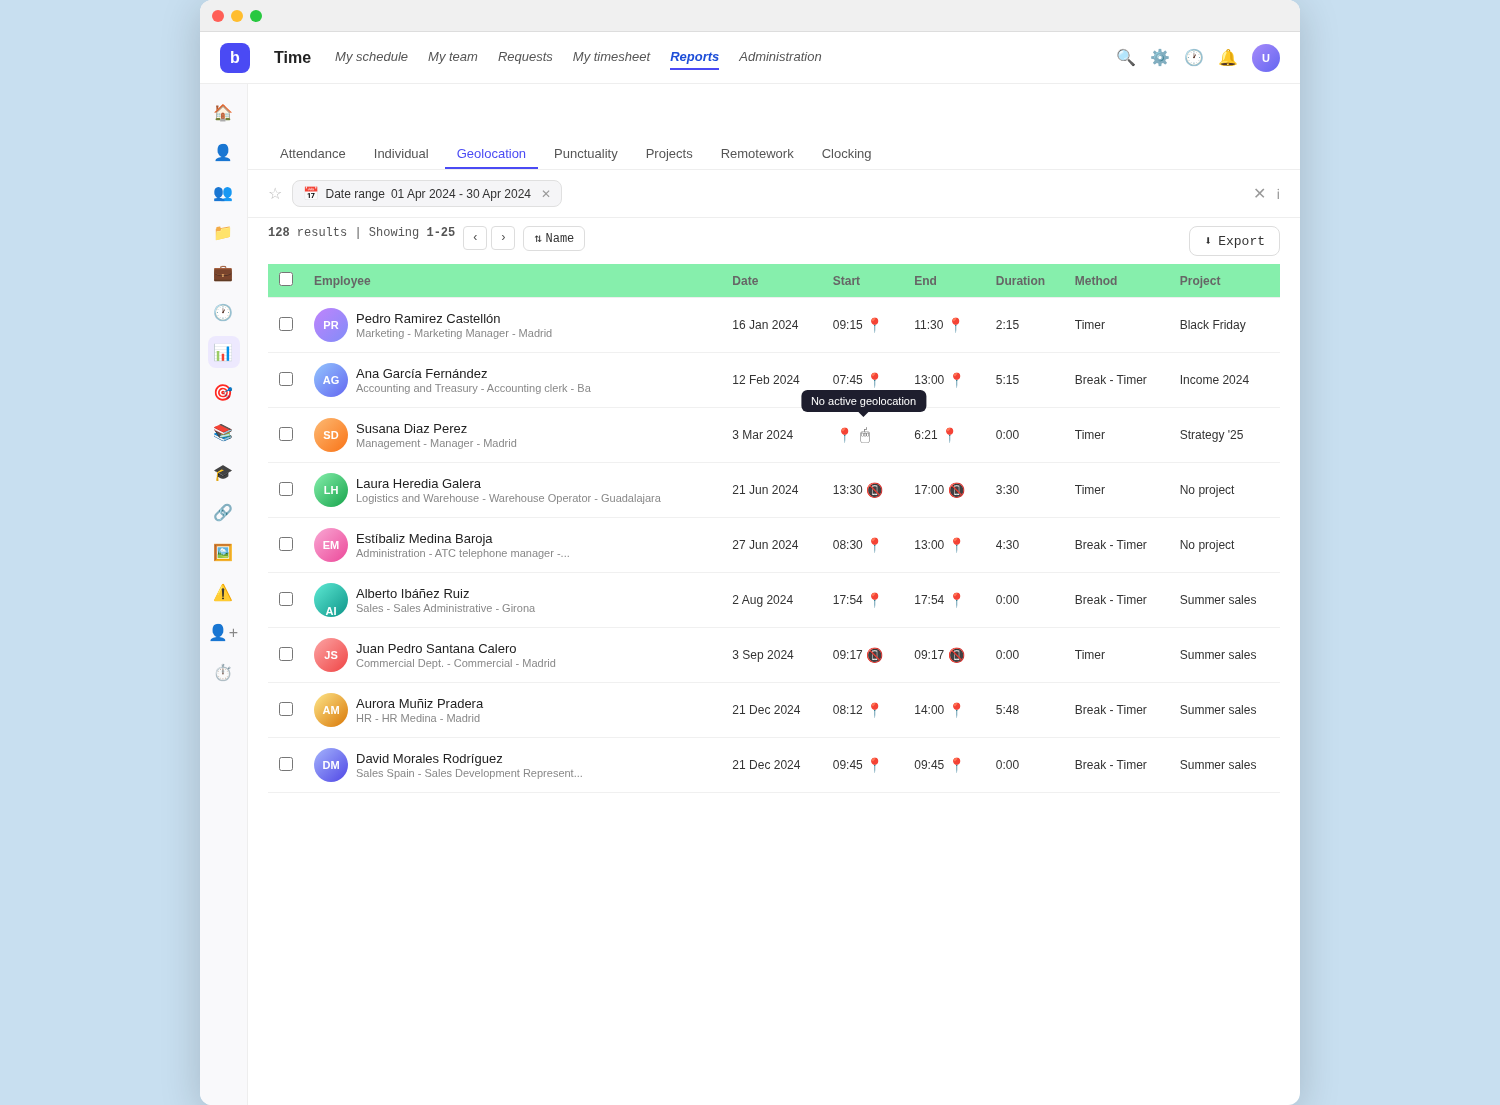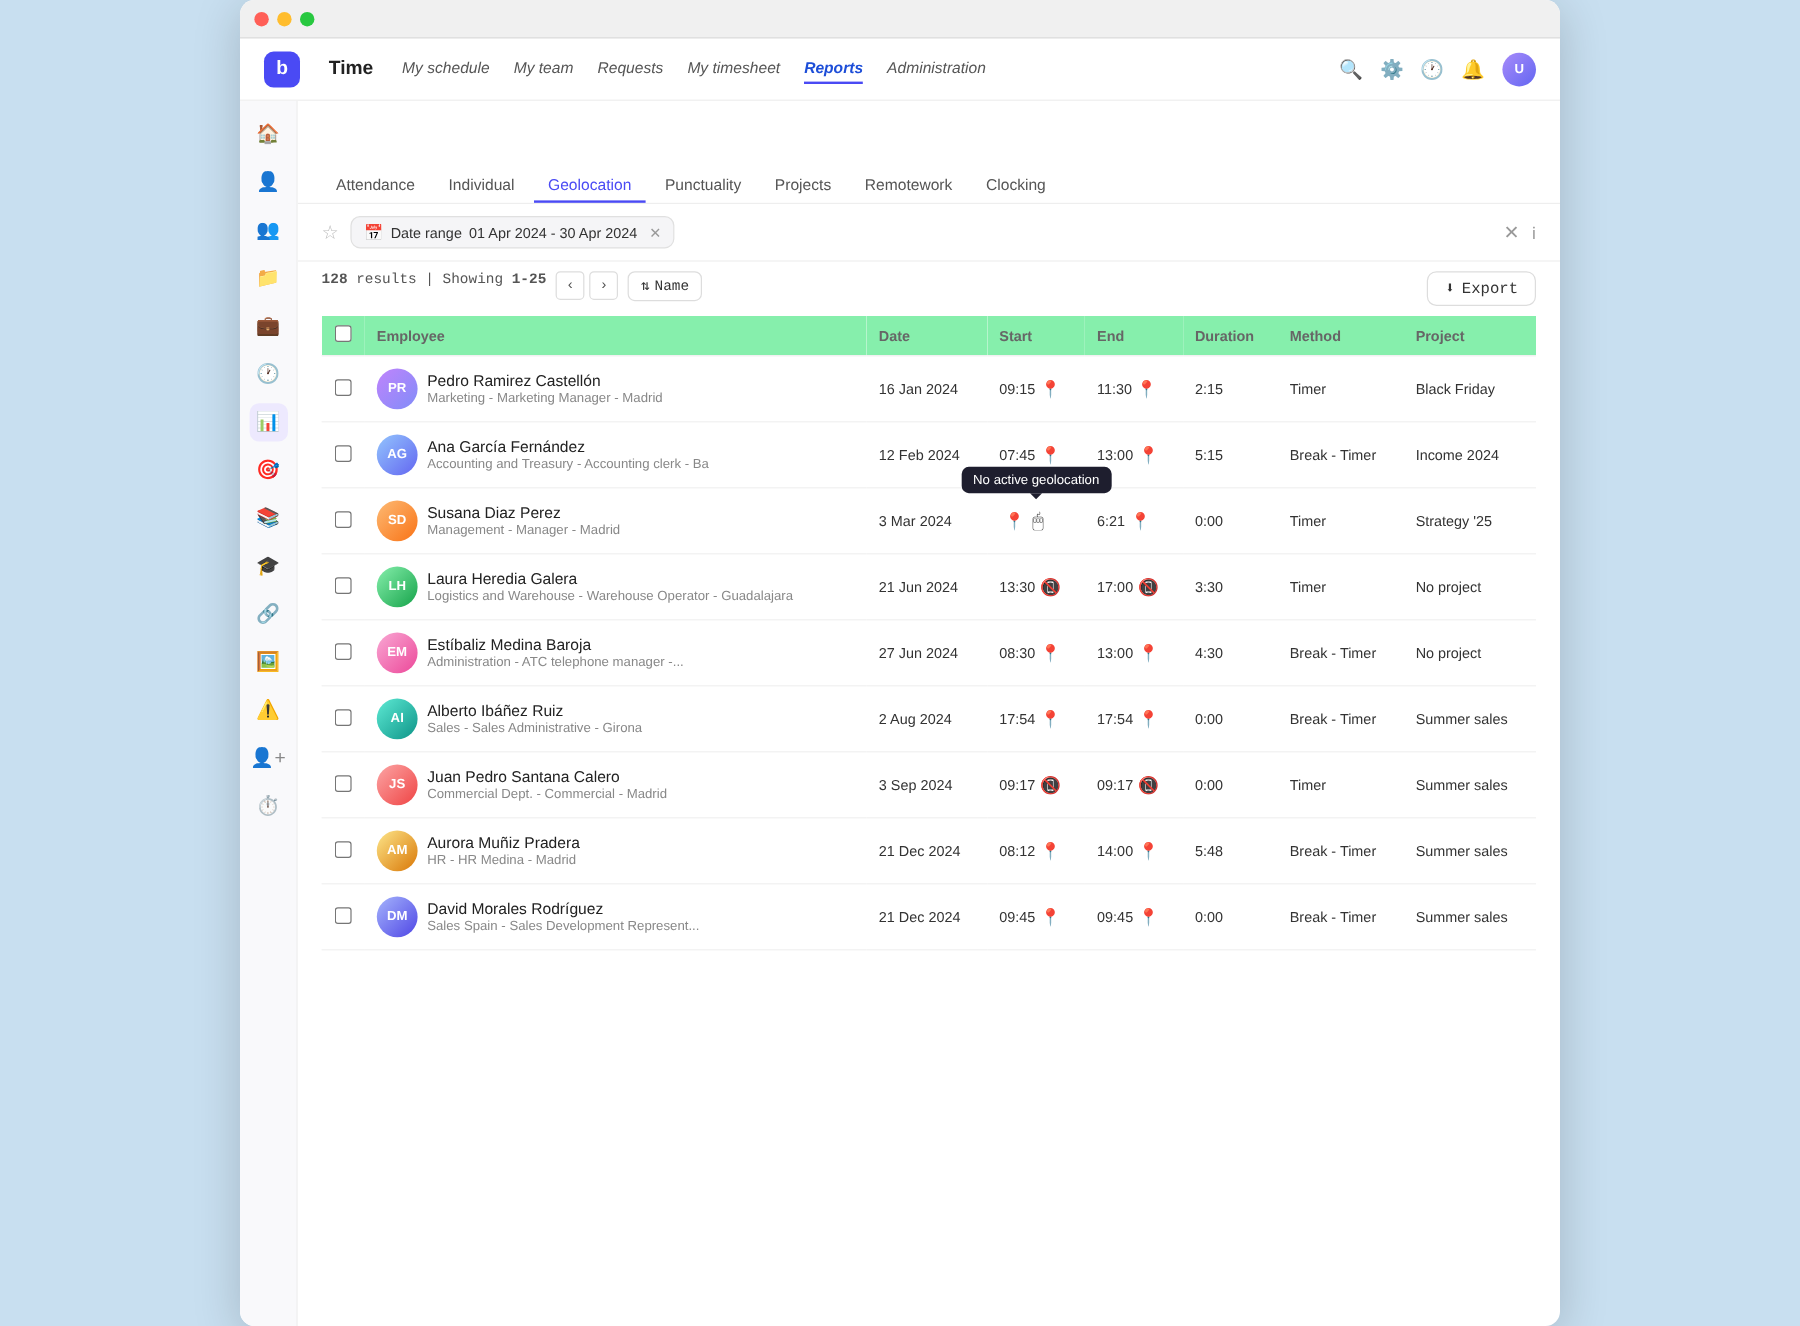--- a/index.html
+++ b/index.html
@@ -265,21 +265,21 @@
       border: 5px solid transparent;
       border-top-color: #1e1e2e;
     }
 
     
     .av-purple { background: linear-gradient(135deg, #c084fc, #818cf8); }
     .av-blue { background: linear-gradient(135deg, #93c5fd, #6366f1); }
     .av-orange { background: linear-gradient(135deg, #fdba74, #f97316); }
     .av-green { background: linear-gradient(135deg, #86efac, #16a34a); }
     .av-pink { background: linear-gradient(135deg, #f9a8d4, #ec4899); }
-    .av-teal { background: linear-gradient(135deg, #5eead4, #0d9488); }
+    .av-teal { background: linear-gradient(135deg, #5eead4, #0d9488); align-items: flex-end; }
     .av-red { background: linear-gradient(135deg, #fca5a5, #ef4444); }
     .av-yellow { background: linear-gradient(135deg, #fde68a, #d97706); }
     .av-indigo { background: linear-gradient(135deg, #a5b4fc, #4f46e5); }
 
     .cursor-img {
       display: inline-block;
       margin-left: 2px;
       font-size: 16px;
     }
   </style>

